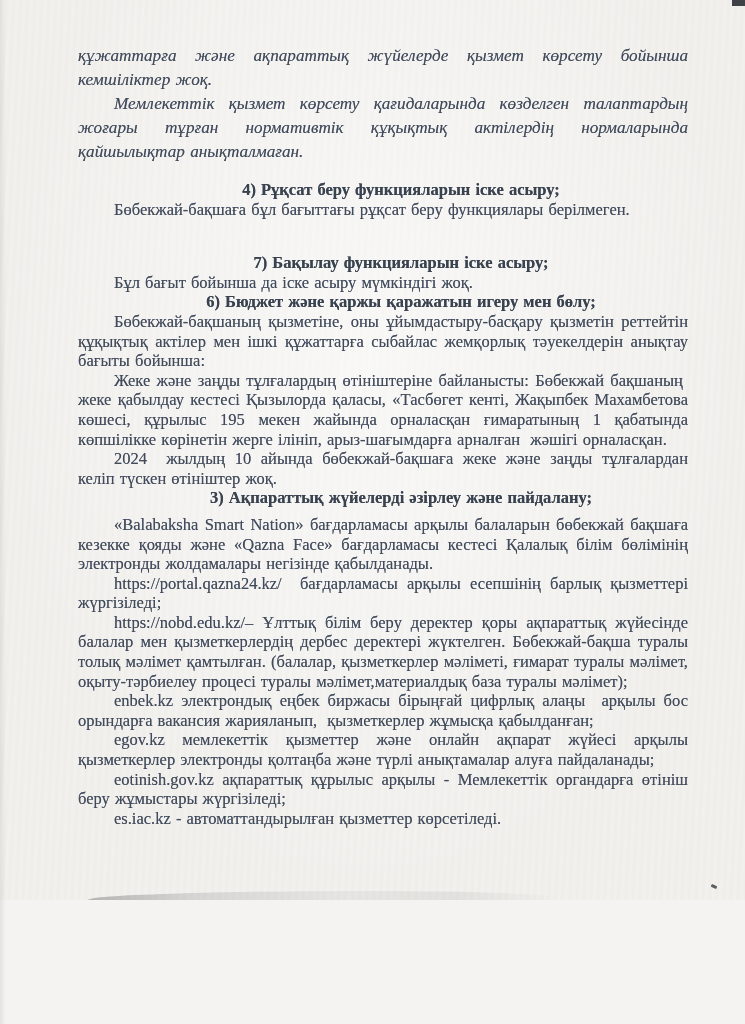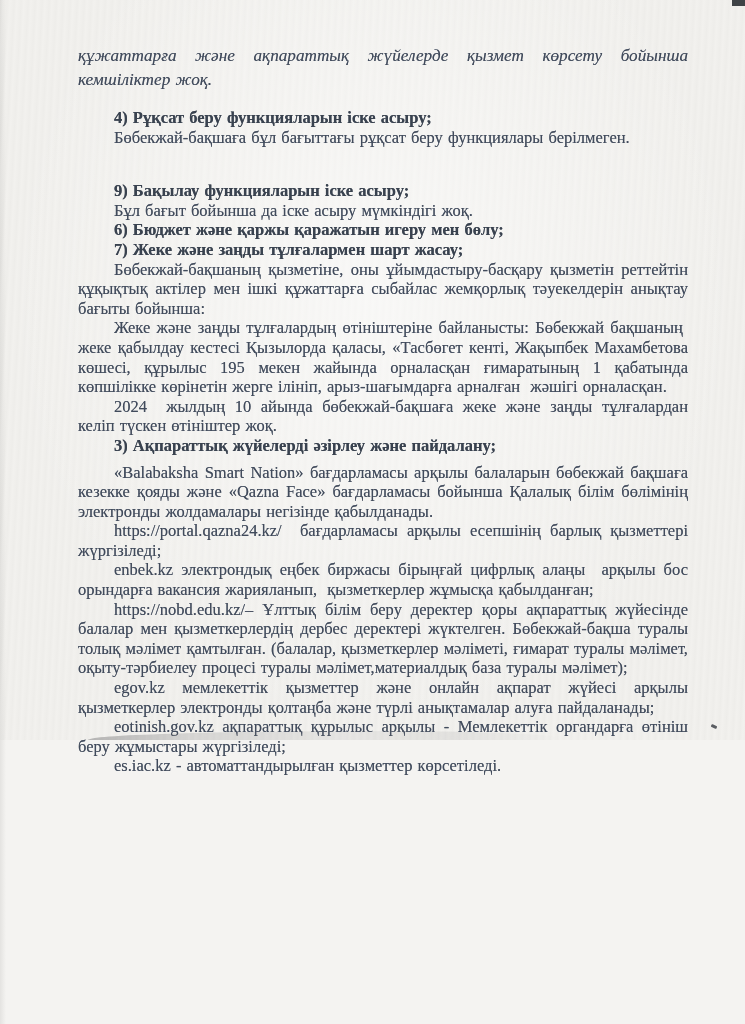--- a/index.html
+++ b/index.html
@@ -6,21 +6,21 @@
   body {
     width: 745px;
     height: 1024px;
     overflow: hidden;
     background: #f4f3f1;
     font-family: "Liberation Serif", "DejaVu Serif", serif;
   }
   .page {
     position: relative;
     width: 745px;
-    height: 740px;
+    height: 900px;
     box-sizing: border-box;
     padding: 44px 57px 0 78px;
     background:
       radial-gradient(ellipse at 50% 40%, rgba(255,255,255,0.55) 0%, rgba(255,255,255,0) 70%),
       repeating-linear-gradient(93deg, rgba(120,120,115,0.035) 0px, rgba(255,255,255,0) 3px, rgba(130,130,125,0.03) 7px),
       #f2f1ee;
     color: #414b5c;
   }
   .textblock { position: relative; }
   .para {
@@ -33,21 +33,21 @@
     text-shadow: 0 0 0.55px rgba(62,72,90,0.6);
   }
   .italic {
     font-style: italic;
     font-size: 17.2px;
     line-height: 24px;
   }
   .no-indent { text-indent: 0; }
   .heading {
     font-weight: bold;
-    text-align: left;
+    text-align: center;
     color: #39424f;
     text-shadow: 0 0 0.6px rgba(50,60,76,0.7);
   }
   .gap-sm { margin-top: 7px; }
   .gap-md { margin-top: 16px; }
   .gap-lg { }
   .gap-xl { margin-top: 34px; }
 
   
   .artifact { position: absolute; pointer-events: none; }
@@ -80,39 +80,39 @@
     width: 6px; height: 1024px;
     background: linear-gradient(to right, rgba(110,110,108,0.12), rgba(255,255,255,0));
   }
 </style>
 </head>
 <body>
 
 <div class="page">
   <div class="textblock">
     <p class="para italic no-indent">құжаттарға және ақпараттық жүйелерде қызмет көрсету бойынша кемшіліктер жоқ.</p>
+    <p class="para italic">Мемлекеттік қызмет көрсету қағидаларында көзделген талаптардың жоғары тұрған нормативтік құқықтық актілердің нормаларында қайшылықтар анықталмаған.</p>
 
     <p class="para heading gap-md">4) Рұқсат беру функцияларын іске асыру;</p>
     <p class="para">Бөбекжай-бақшаға бұл бағыттағы рұқсат беру функциялары берілмеген.</p>
 
-    <p class="para heading gap-xl">9) Бақылау функцияларын іске асыру;</p>
+    <p class="para heading gap-xl">7) Бақылау функцияларын іске асыру;</p>
     <p class="para">Бұл бағыт бойынша да іске асыру мүмкіндігі жоқ.</p>
 
     <p class="para heading gap-lg">6) Бюджет және қаржы қаражатын игеру мен бөлу;</p>
 
-    <p class="para heading gap-lg">7) Жеке және заңды тұлғалармен шарт жасау;</p>
     <p class="para">Бөбекжай-бақшаның қызметіне, оны ұйымдастыру-басқару қызметін реттейтін құқықтық актілер мен ішкі құжаттарға сыбайлас жемқорлық тәуекелдерін анықтау бағыты бойынша:</p>
     <p class="para">Жеке және заңды тұлғалардың өтініштеріне байланысты: Бөбекжай бақшаның&nbsp; жеке қабылдау кестесі Қызылорда қаласы, «Тасбөгет кенті, Жақыпбек Махамбетова көшесі, құрылыс 195 мекен жайында орналасқан ғимаратының 1 қабатында көпшілікке көрінетін жерге ілініп, арыз-шағымдарға арналған&nbsp; жәшігі орналасқан.</p>
     <p class="para">2024&nbsp; жылдың 10 айында бөбекжай-бақшаға жеке және заңды тұлғалардан келіп түскен өтініштер жоқ.</p>
 
     <p class="para heading">3) Ақпараттық жүйелерді әзірлеу және пайдалану;</p>
-    <p class="para gap-sm">«Balabaksha Smart Nation» бағдарламасы арқылы балаларын бөбекжай бақшаға кезекке қояды және «Qazna Face» бағдарламасы бойынша Қалалық білім бөлімінің электронды жолдамалары негізінде қабылданады.</p>
+    <p class="para gap-sm">«Balabaksha Smart Nation» бағдарламасы арқылы балаларын бөбекжай бақшаға кезекке қояды және «Qazna Face» бағдарламасы кестесі Қалалық білім бөлімінің электронды жолдамалары негізінде қабылданады.</p>
     <p class="para">https://portal.qazna24.kz/&nbsp; бағдарламасы арқылы есепшінің барлық қызметтері жүргізіледі;</p>
+    <p class="para">https://nobd.edu.kz/– Ұлттық білім беру деректер қоры ақпараттық жүйесінде балалар мен қызметкерлердің дербес деректері жүктелген. Бөбекжай-бақша туралы толық мәлімет қамтылған. (балалар, қызметкерлер мәліметі, ғимарат туралы мәлімет, оқыту-тәрбиелеу процесі туралы мәлімет,материалдық база туралы мәлімет);</p>
     <p class="para">enbek.kz электрондық еңбек биржасы бірыңғай цифрлық алаңы&nbsp; арқылы бос орындарға вакансия жарияланып,&nbsp; қызметкерлер жұмысқа қабылданған;</p>
-    <p class="para">https://nobd.edu.kz/– Ұлттық білім беру деректер қоры ақпараттық жүйесінде балалар мен қызметкерлердің дербес деректері жүктелген. Бөбекжай-бақша туралы толық мәлімет қамтылған. (балалар, қызметкерлер мәліметі, ғимарат туралы мәлімет, оқыту-тәрбиелеу процесі туралы мәлімет,материалдық база туралы мәлімет);</p>
     <p class="para">egov.kz мемлекеттік қызметтер және онлайн ақпарат жүйесі арқылы қызметкерлер электронды қолтаңба және түрлі анықтамалар алуға пайдаланады;</p>
     <p class="para">eotinish.gov.kz ақпараттық құрылыс арқылы - Мемлекеттік органдарға өтініш беру жұмыстары жүргізіледі;</p>
     <p class="para">es.iac.kz - автоматтандырылған қызметтер көрсетіледі.</p>
   </div>
 
   <div class="artifact edge-shade"></div>
   <div class="artifact corner-mark"></div>
   <div class="artifact bottom-smudge"></div>
   <div class="artifact bottom-tick"></div>
 </div>

